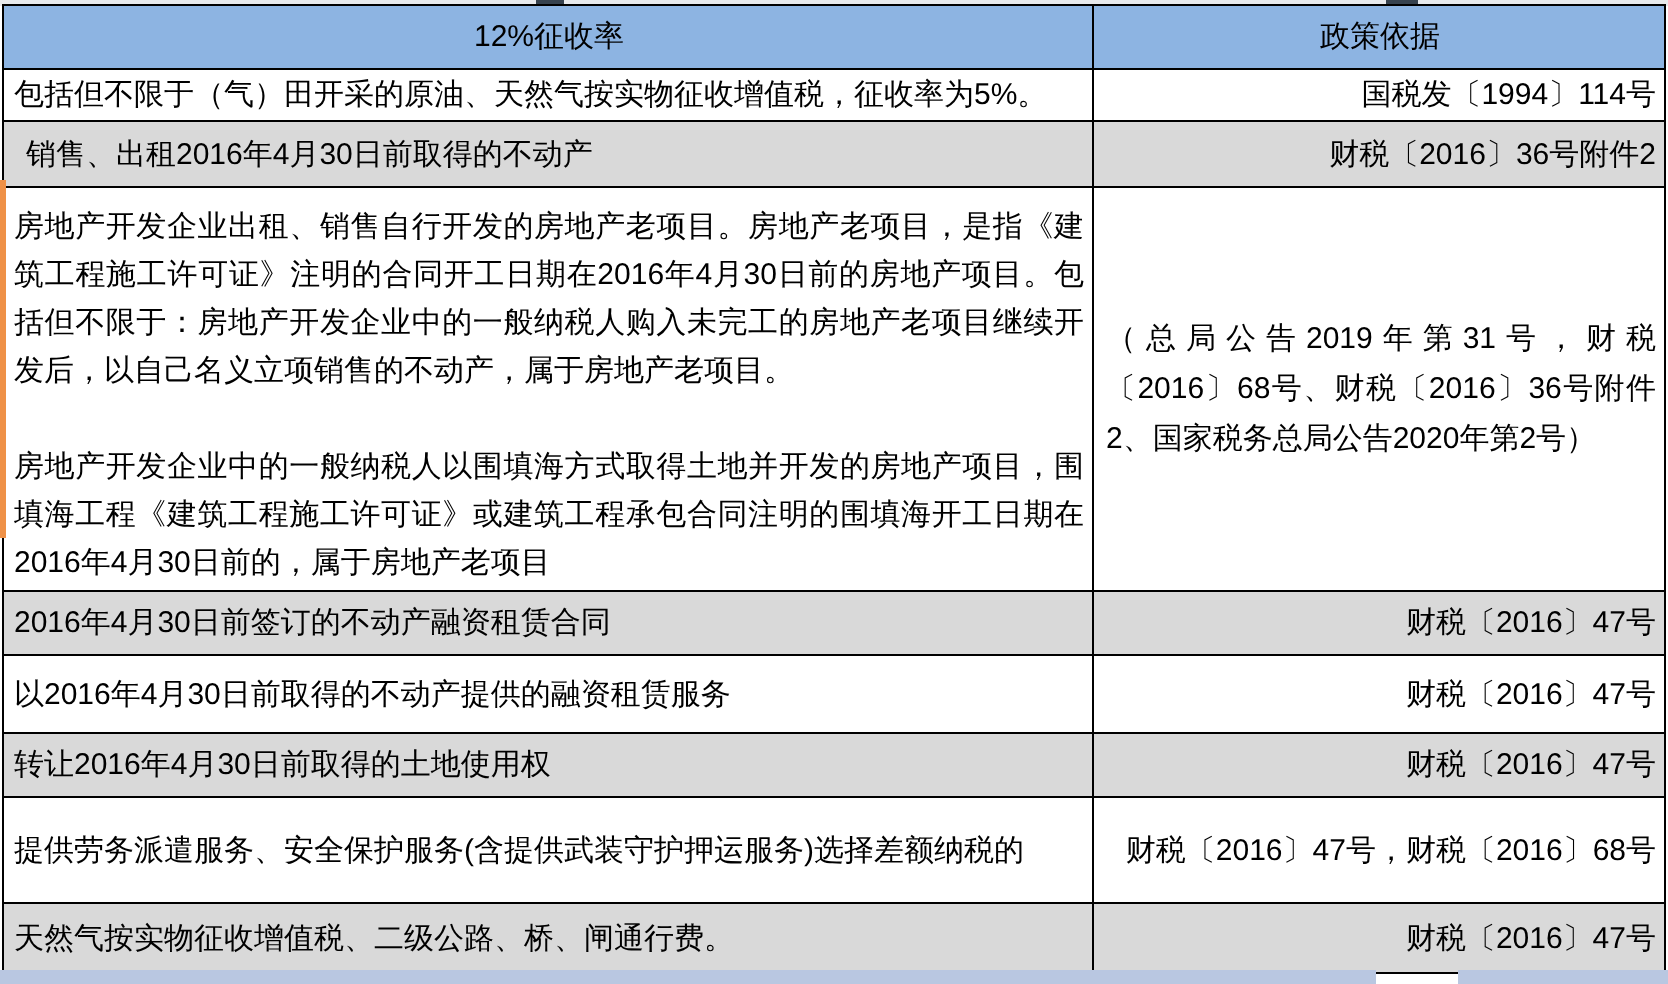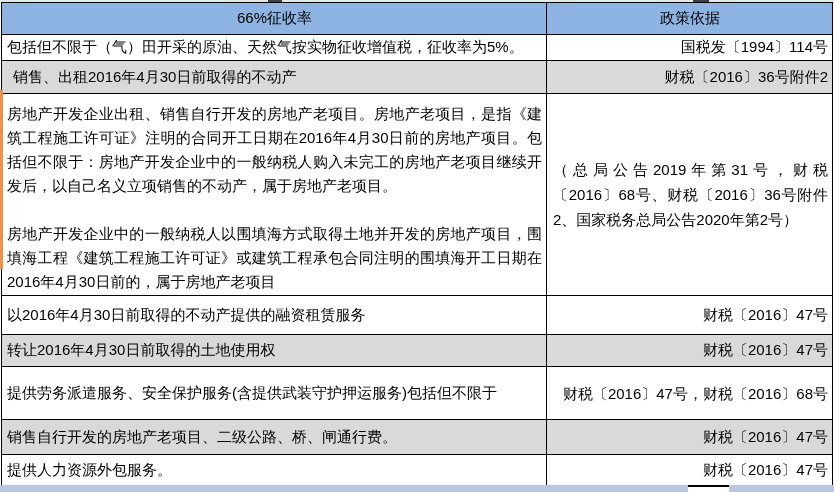--- a/index.html
+++ b/index.html
@@ -60,52 +60,56 @@
     <div class="top-tick t2"></div>
   </div>
 
   <table class="sheet">
     <colgroup>
         <col class="c-item">
         <col class="c-basis">
       </colgroup>
     <tbody>
         <tr class="header">
-      <th>66%征收率</th>
+      <th>12%征收率</th>
       <th>政策依据</th>
     </tr>
     <tr class="white r0">
       <td class="cell-item">包括但不限于（气）田开采的原油、天然气按实物征收增值税，征收率为5%。</td>
       <td class="cell-basis">国税发〔1994〕114号</td>
     </tr>
     <tr class="gray r1">
       <td class="cell-item">销售、出租2016年4月30日前取得的不动产</td>
       <td class="cell-basis">财税〔2016〕36号附件2</td>
     </tr>
     <tr class="white r2">
       <td class="cell-item">
         <p>房地产开发企业出租、销售自行开发的房地产老项目。房地产老项目，是指《建筑工程施工许可证》注明的合同开工日期在2016年4月30日前的房地产项目。包括但不限于：房地产开发企业中的一般纳税人购入未完工的房地产老项目继续开发后，以自己名义立项销售的不动产，属于房地产老项目。</p>
         <p>房地产开发企业中的一般纳税人以围填海方式取得土地并开发的房地产项目，围填海工程《建筑工程施工许可证》或建筑工程承包合同注明的围填海开工日期在2016年4月30日前的，属于房地产老项目</p>
       </td>
       <td class="cell-basis">（总局公告2019年第31号，财税〔2016〕68号、财税〔2016〕36号附件2、国家税务总局公告2020年第2号）</td>
     </tr>
+    <tr class="gray r3">
+      <td class="cell-item">2016年4月30日前签订的不动产融资租赁合同</td>
+      <td class="cell-basis">财税〔2016〕47号</td>
+    </tr>
     <tr class="white r4">
       <td class="cell-item">以2016年4月30日前取得的不动产提供的融资租赁服务</td>
       <td class="cell-basis">财税〔2016〕47号</td>
     </tr>
     <tr class="gray r5">
       <td class="cell-item">转让2016年4月30日前取得的土地使用权</td>
       <td class="cell-basis">财税〔2016〕47号</td>
     </tr>
     <tr class="white r6">
-      <td class="cell-item">提供劳务派遣服务、安全保护服务(含提供武装守护押运服务)包括但不限于</td>
+      <td class="cell-item">提供劳务派遣服务、安全保护服务(含提供武装守护押运服务)选择差额纳税的</td>
       <td class="cell-basis">财税〔2016〕47号，财税〔2016〕68号</td>
     </tr>
     <tr class="gray r7">
-      <td class="cell-item">销售自行开发的房地产老项目、二级公路、桥、闸通行费。</td>
+      <td class="cell-item">天然气按实物征收增值税、二级公路、桥、闸通行费。</td>
       <td class="cell-basis">财税〔2016〕47号</td>
     </tr>
     <tr class="white r8">
       <td class="cell-item">提供人力资源外包服务。</td>
       <td class="cell-basis">财税〔2016〕47号</td>
     </tr>
   </tbody>
     </table>
 
   <div class="orange-edge"></div>

